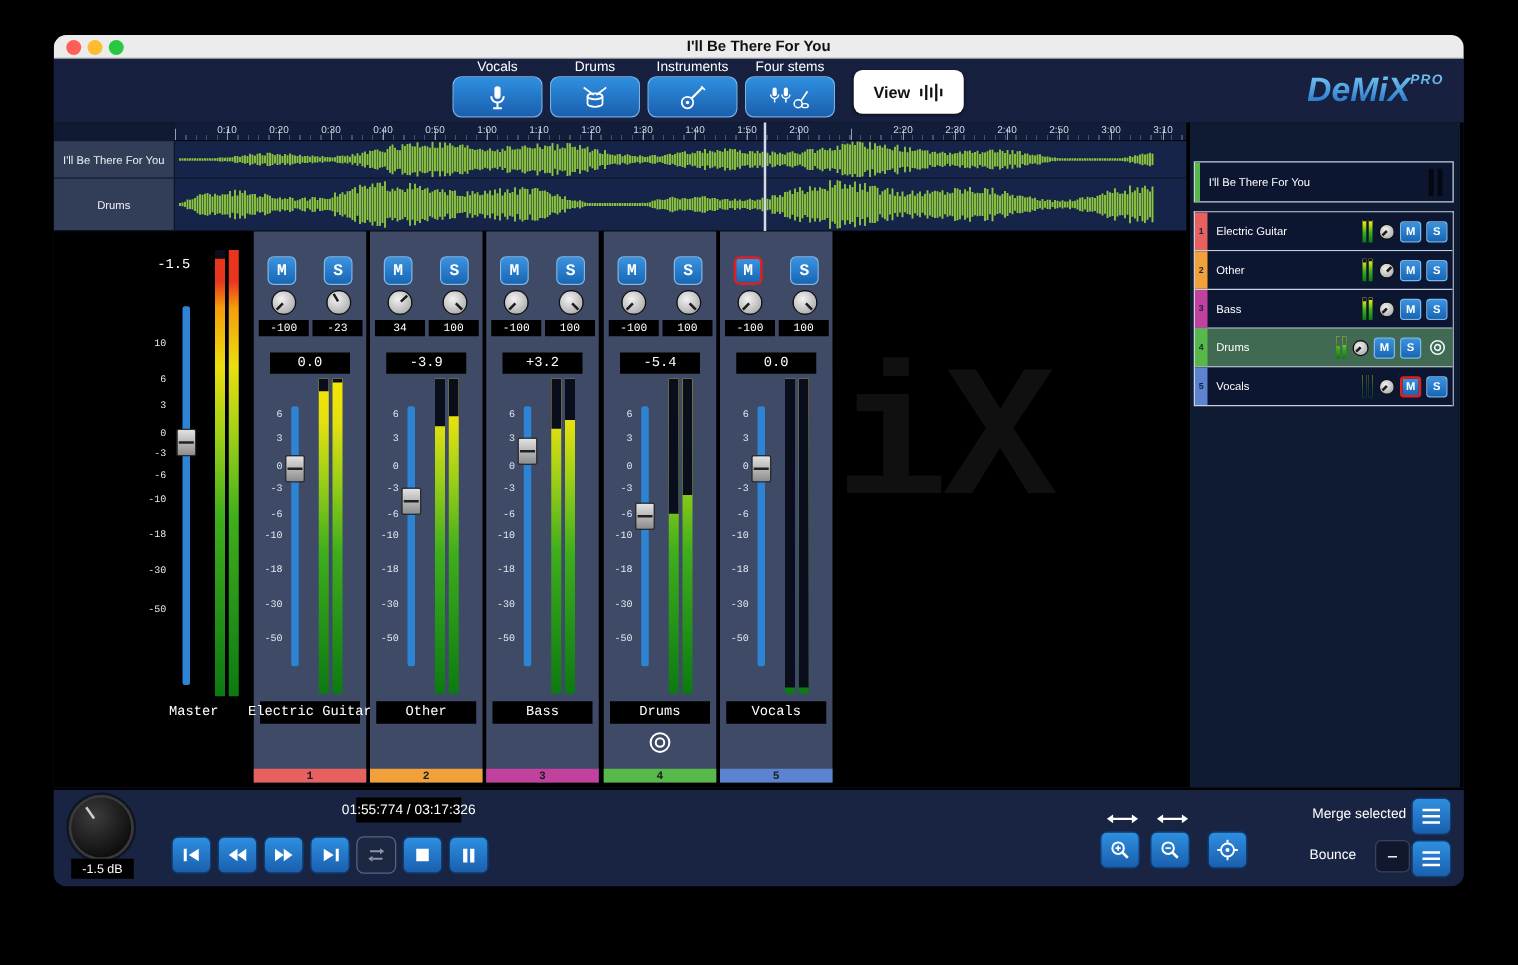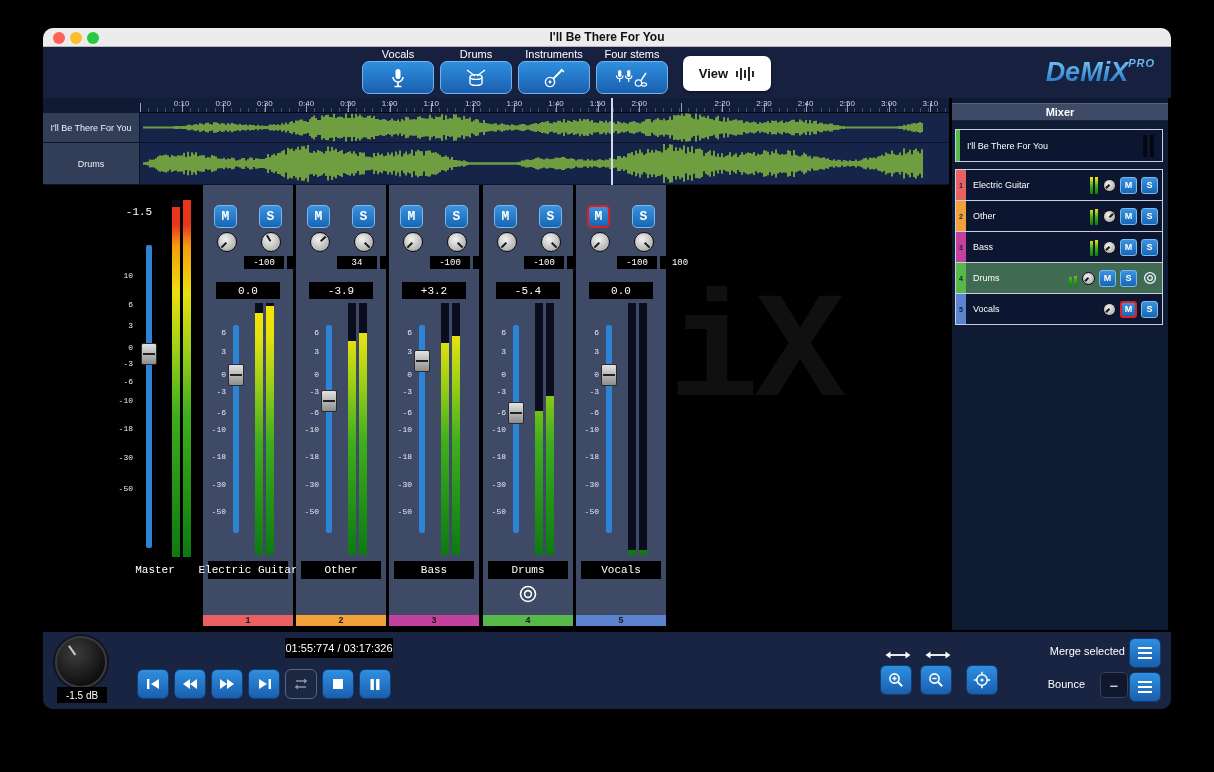--- a/index.html
+++ b/index.html
@@ -67,21 +67,21 @@
   .msbtn.m { left:11px; }  .msbtn.s { left:56px; }
   .msbtn.muted { border:2px solid #e01f1f; }
   .knob { position:absolute; width:20px; height:20px; border-radius:50%; border:1px solid #101010;
           background:radial-gradient(circle at 40% 35%,#f2f2f2,#b5b5b5 70%,#8a8a8a); cursor:pointer; }
   .knob.k1 { left:14px; top:47px; }  .knob.k2 { left:58px; top:47px; }
   .krot { position:absolute; inset:0; }
   .kptr { position:absolute; left:50%; top:1px; width:2px; height:7px; margin-left:-1px; background:#1a1a1a; }
   .knob.sm { position:relative; width:13px; height:13px; flex:0 0 13px; }
   .knob.sm .kptr { height:5px; }
   .kval { position:absolute; top:71px; width:40px; height:13px; background:#000; color:#fff; font-size:9px;
-          display:flex; align-items:center; justify-content:center;margin-left:37px; }
+          display:flex; align-items:center; justify-content:center; }
   .kval.v1 { left:4px; }  .kval.v2 { left:47px; }
   .gainbox { position:absolute; top:97px; left:13px; width:64px; height:17px; background:#000; color:#fff; font-size:11px;
              display:flex; align-items:center; justify-content:center; cursor:text; }
   .fader-zone { position:absolute; left:0; top:140px; height:200px; width:100%; }
   .strip.master .fader-zone { top:60px; height:295px; }
   .scale-col { position:absolute; left:0; top:0; bottom:0; width:26px; }
   .scale-col span { position:absolute; right:3px; transform:translateY(-50%); font-size:8px; color:#e6eaf2; }
   .ftrack { position:absolute; left:30px; top:0; bottom:-8px; width:6px; background:#2e84d4; border-radius:2px; cursor:pointer; }
   .strip.master .ftrack { left:36px; }
   .fhandle { position:absolute; left:25px; width:16px; height:22px; margin-top:-11px; border:1px solid #2b2b2b; border-radius:2px;
@@ -133,21 +133,21 @@
 
   
   .transport { position:absolute; left:0; right:0; bottom:0; height:79px; background:#192342; border-top:2px solid #000; }
   .t-knob { position:absolute; left:12px; top:4px; width:52px; height:52px; border-radius:50%;
             background:radial-gradient(circle at 38% 32%,#3c3c3c,#141414 65%,#000); border:2px solid #3a3a3a;
             box-shadow:0 0 0 2px #101522; cursor:pointer; }
   .t-kptr { position:absolute; left:50%; top:4px; width:2px; height:11px; margin-left:-1px; background:#cfcfcf;
             transform-origin:1px 21px; transform:rotate(-35deg); }
   .t-vol { position:absolute; left:14px; top:55px; width:50px; height:16px; background:#000; color:#fff; font-size:10px;
            display:flex; align-items:center; justify-content:center; }
-  .t-time { position:absolute; left:242px; top:6px; width:108px; height:20px; background:#000; color:#fff; font-size:11px;
+  .t-time { position:absolute; left:242px; top:6px; width:84px; height:20px; background:#000; color:#fff; font-size:11px;
             display:flex; align-items:center; justify-content:center; white-space:nowrap; }
   .tbtn { position:absolute; width:32px; height:30px; border:1px solid #0d3e75; border-radius:6px;
           background:linear-gradient(#2f8fe0,#1a5fae); display:flex; align-items:center; justify-content:center; cursor:pointer; }
   .tbtn.disabled { background:#1c2742; border:1px solid #5a6480; }
   .trow { top:37px; }
   .harrow { position:absolute; top:16px; width:28px; height:14px; display:flex; align-items:center; justify-content:center; }
   .t-merge { position:absolute; right:46px; top:13px; color:#fff; font-size:11px; }
   .t-bounce { position:absolute; right:86px; top:46px; color:#fff; font-size:11px; }
   .dbtn { position:absolute; right:43px; top:40px; width:28px; height:26px; border-radius:5px; border:1px solid #3a4258;
           background:#10182e; color:#fff; font-size:15px; display:flex; align-items:center; justify-content:center; cursor:pointer; }
@@ -531,21 +531,20 @@
             </div>
             <div class="strip-label">Vocals</div>
             <div class="color-strip" style="background: rgb(91, 131, 207);">
                 <span>5</span>
               </div>
           </div>
         </div>
       </div>
 
       <div class="sidebar">
-        <div class="sb-bar mixer-bar">Mixer</div>
 
         <div class="sb-master">
           <div class="sb-master-bar"></div>
           <div class="sb-master-name">I'll Be There For You</div>
           <div class="sb-master-meter">
               <i></i>
               <i></i>
             </div>
         </div>
 

